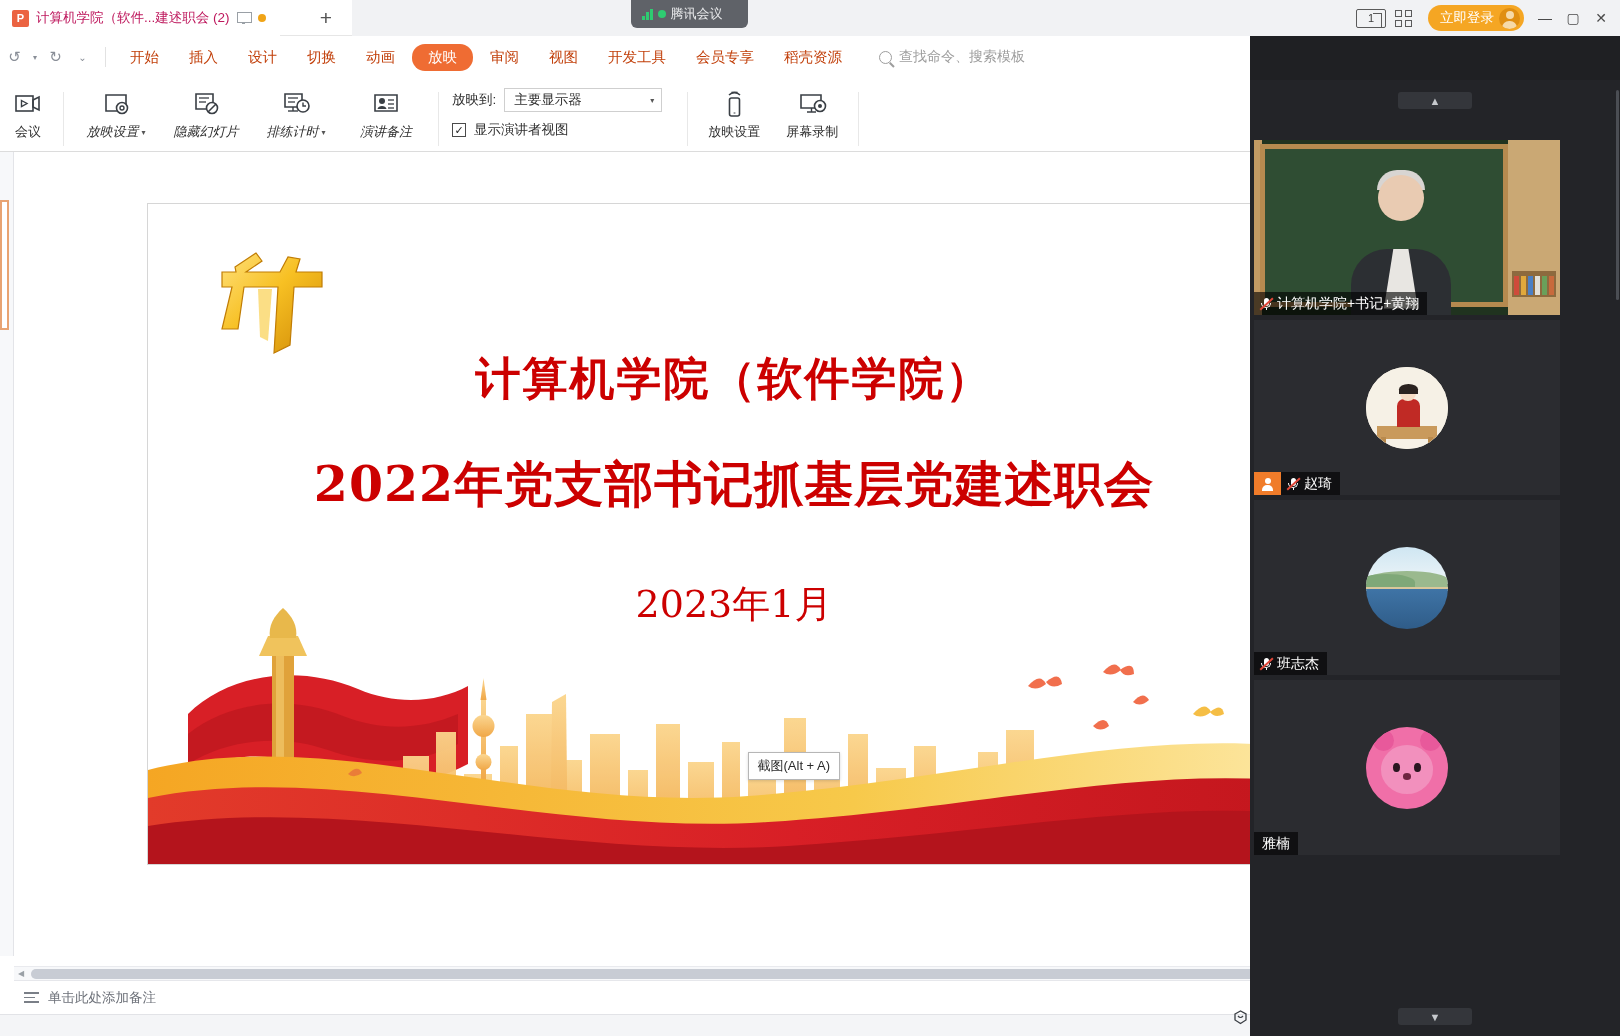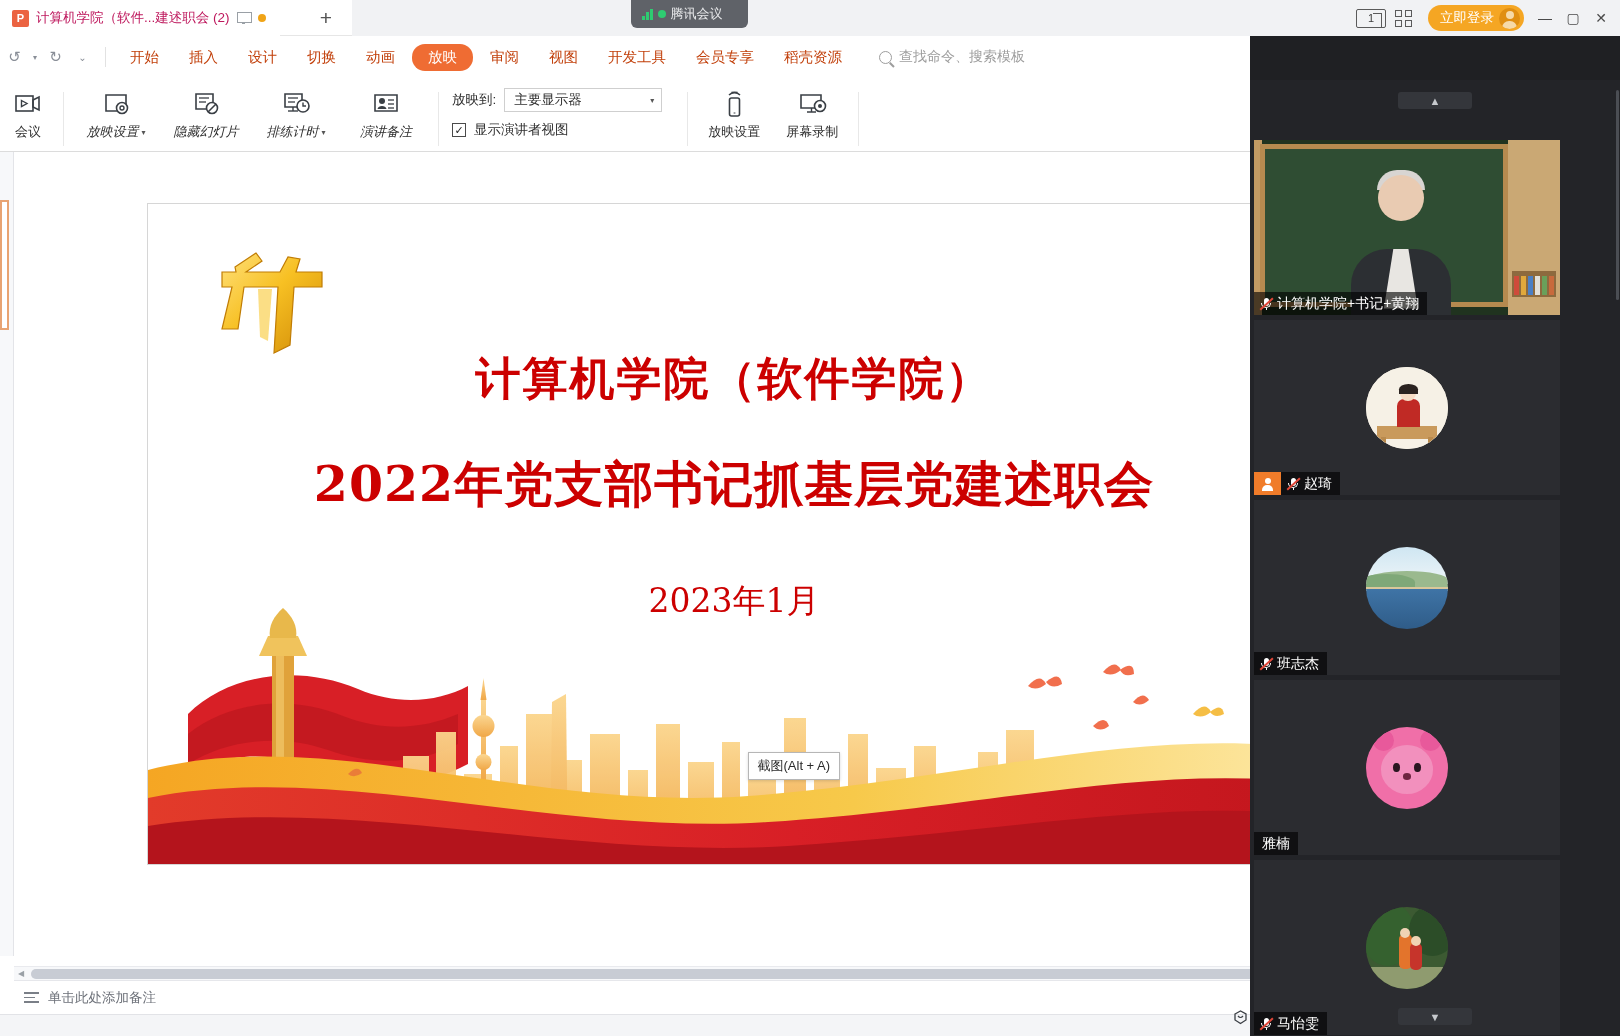--- a/index.html
+++ b/index.html
@@ -198,21 +198,21 @@
     position: absolute; left: 0; right: 0; top: 248px;
     text-align: center;
     font-family: "DejaVu Serif", "Liberation Serif", serif;
     font-weight: bold; font-size: 49px; color: #cc0000;
     letter-spacing: 1px;
   }
   .slide-date {
     position: absolute; left: 0; right: 0; top: 375px;
     text-align: center;
     font-family: "DejaVu Serif", "Liberation Serif", serif;
-    font-size: 33px; color: #cc0000;
+    font-size: 38px; color: #cc0000;
   }
   .tooltip-shot {
     position: absolute; left: 600px; top: 548px;
     background: #fff; border: 1px solid #b6b6b6;
     padding: 4px 9px; font-size: 13px; color: #2b2b2b;
     box-shadow: 0 1px 3px rgba(0,0,0,.15); z-index: 9;
   }
 
   .hscroll-wrap {
     position: absolute; left: 14px; right: 18px; bottom: 56px; height: 14px;
@@ -863,42 +863,20 @@
               <span class="eye eyeL"></span>
               <span class="eye eyeR"></span>
               <span class="nose"></span>
             </span>
         </span>
         <div class="tile-name plain">
           <span>雅楠</span>
         </div>
       </div>
 
-      <div class="tile" style="top:752px;">
-        <span class="avatar-circle">
-          <span class="av-kids">
-              <span class="tree"></span>
-              <span class="tree2"></span>
-              <span class="ground"></span>
-              <span class="k1"></span>
-              <span class="k2"></span>
-              <span class="h1"></span>
-              <span class="h2"></span>
-            </span>
-        </span>
-        <div class="tile-name">
-          <span class="mini-mic">
-              <span class="b"></span>
-              <span class="a"></span>
-              <span class="s"></span>
-              <span class="x"></span>
-            </span>
-          <span>马怡雯</span>
-        </div>
-      </div>
 
       <div class="collapse-dn">▼</div>
     </div>
 
     <div class="meet-scrollbar">
       <span class="msb-thumb"></span>
     </div>
   </div>
 
 </div>

